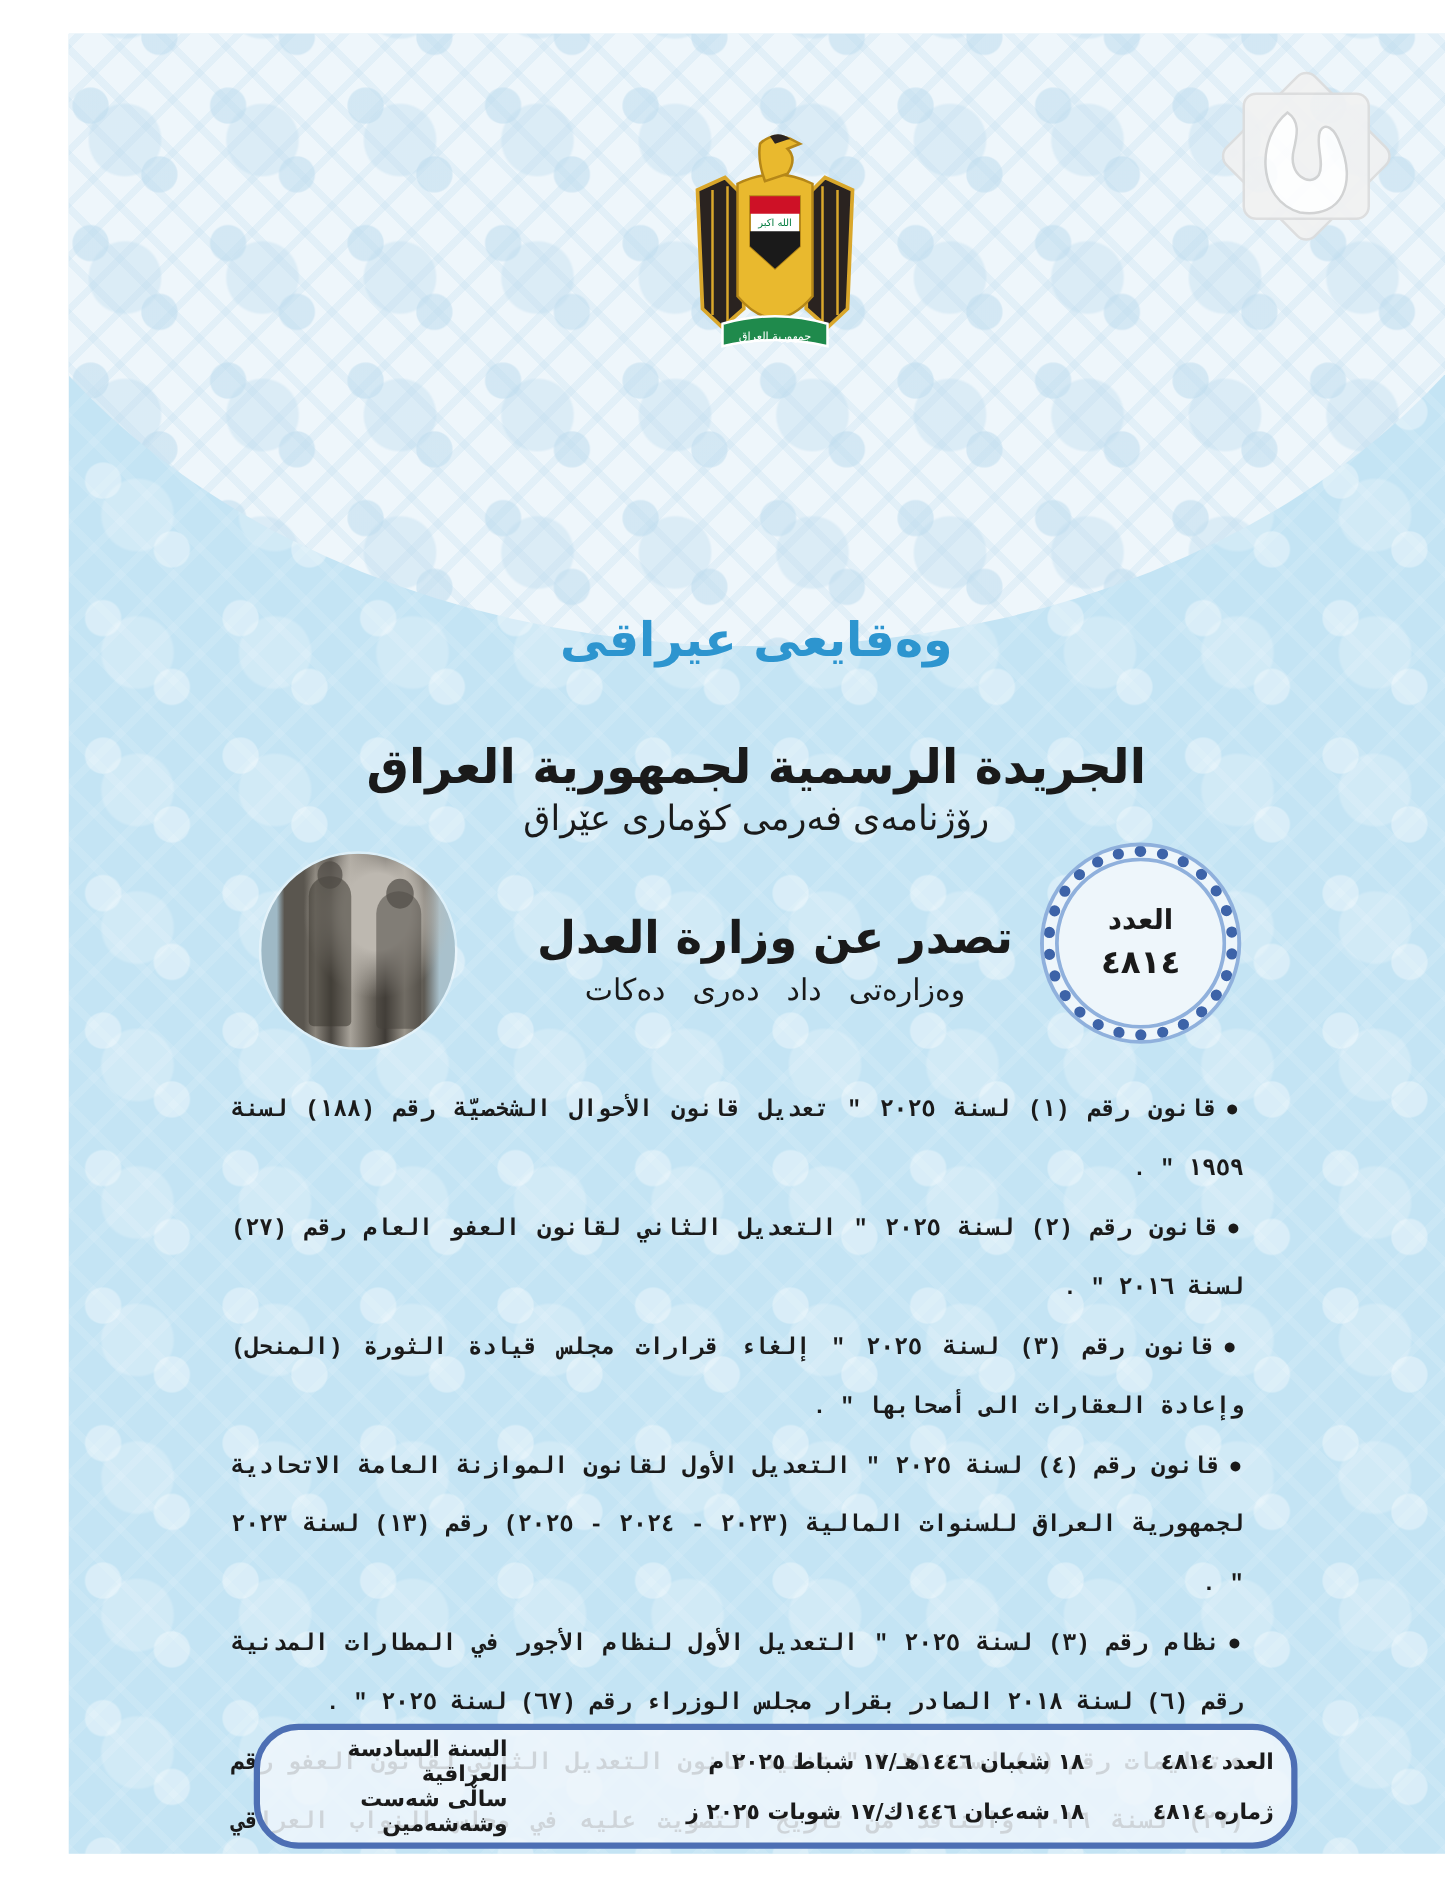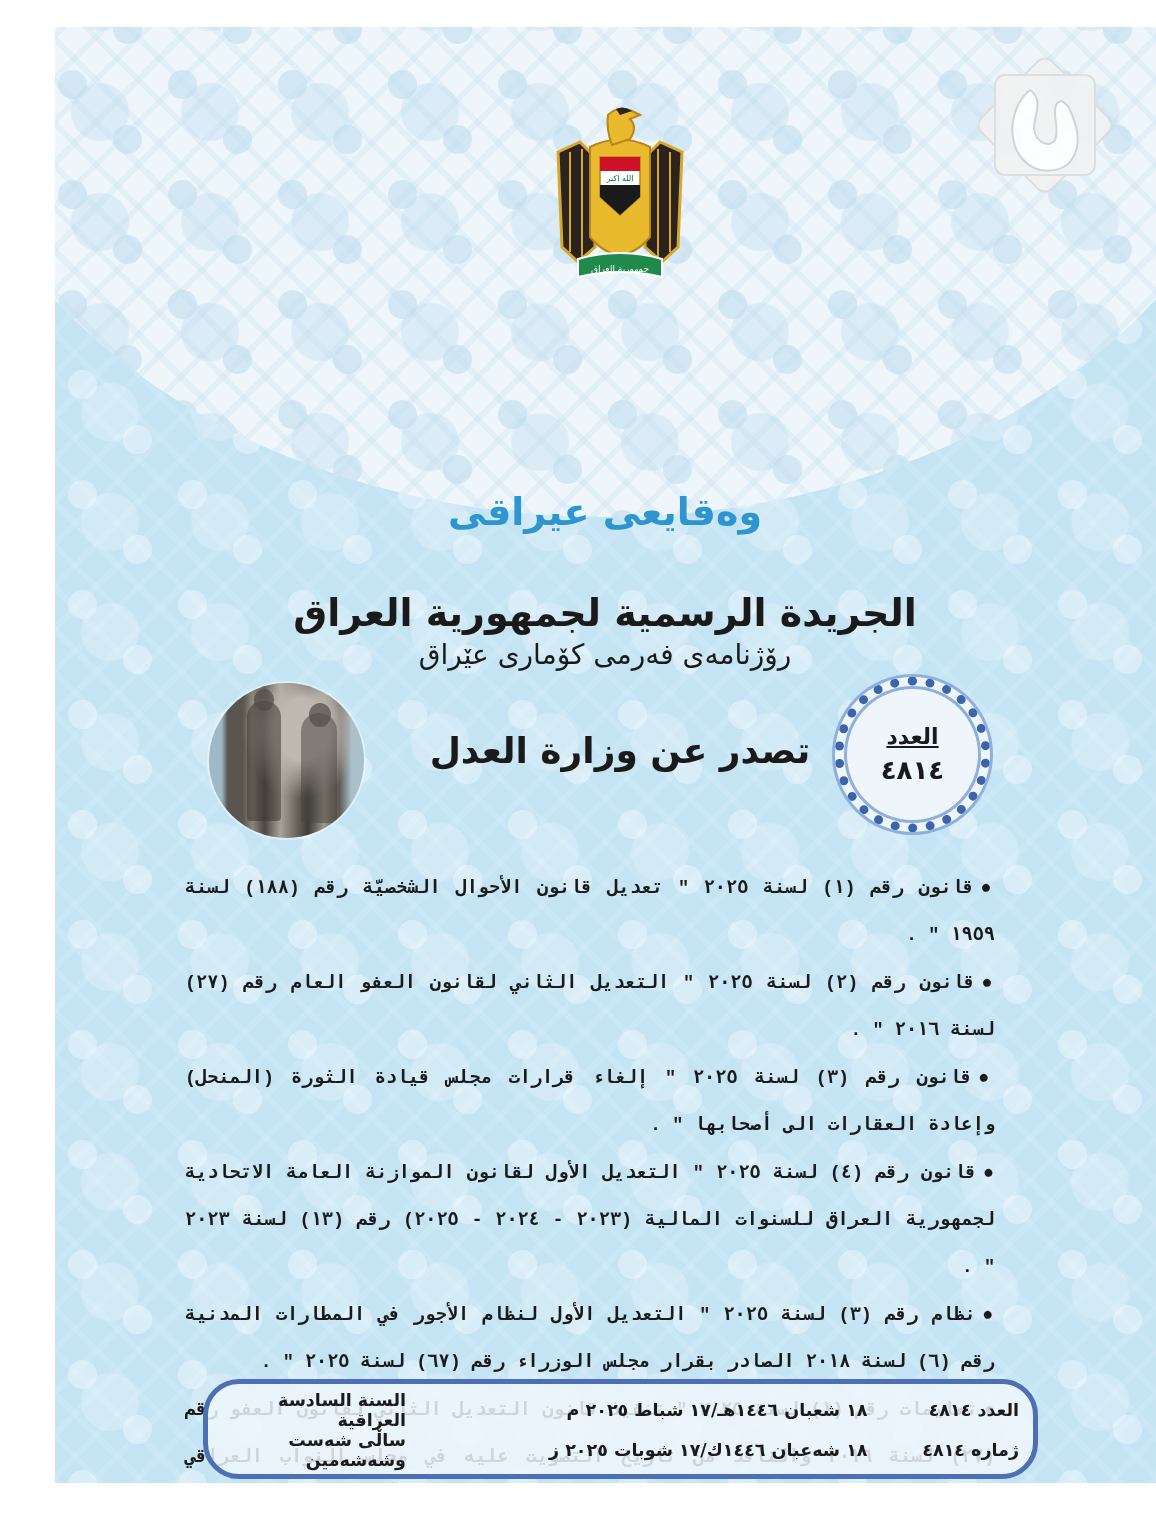--- a/index.html
+++ b/index.html
@@ -72,21 +72,21 @@
     .photo .head1 { position:absolute; left: 45px; top: 6px; width: 20px; height: 22px; border-radius: 50%; background: rgba(80,76,70,0.7); }
     .photo .head2 { position:absolute; left: 100px; top: 20px; width: 22px; height: 24px; border-radius: 50%; background: rgba(80,76,70,0.7); }
 
     .issue-seal {
       left: 780px; top: 650px; width: 155px; height: 155px; border-radius: 50%;
       background: #eef6fb;
       border: 9px dotted #3d63a8;
       box-shadow: 0 0 0 3px #8fb0dc, inset 0 0 0 3px #8fb0dc;
       display: flex; flex-direction: column; align-items: center; justify-content: center;
     }
-    .issue-label { font-weight: bold; font-size: 22px; line-height: 30px; color: #1a1a1a; text-decoration: underline; }
+    .issue-label { font-weight: bold; font-size: 22px; line-height: 30px; color: #1a1a1a; }
     .issue-num { font-weight: bold; font-size: 26px; line-height: 36px; color: #1a1a1a; letter-spacing: 6px; }
 
     .issuer-ar {
       left: 330px; top: 700px; width: 470px; text-align: center;
       font-weight: bold; font-size: 36px; line-height: 48px; color: #1a1a1a;
     }
     .issuer-ku {
       left: 330px; top: 748px; width: 470px; text-align: center;
       font-size: 24px; line-height: 34px; color: #1a1a1a; word-spacing: 14px;
     }
@@ -162,20 +162,21 @@
   <div class="abs gazette-ku rtl">رۆژنامەی فەرمی کۆماری عێراق</div>
 
   <div class="abs photo">
     <div class="fig1"></div>
       <div class="head1"></div>
     <div class="fig2"></div>
       <div class="head2"></div>
   </div>
 
   <div class="abs issuer-ar rtl">تصدر عن وزارة العدل</div>
+  <div class="abs issuer-ku rtl">وەزارەتی داد دەری دەکات</div>
 
   <div class="abs issue-seal">
     <div class="issue-label rtl">العدد</div>
     <div class="issue-num rtl">٤٨١٤</div>
   </div>
 
   <div class="abs contents rtl">
     <div class="item">
       <span class="bullet">●</span><span>قانون رقم (١) لسنة ٢٠٢٥ " تعديل قانون الأحوال الشخصيّة رقم (١٨٨) لسنة ١٩٥٩ " .</span>
     </div>

